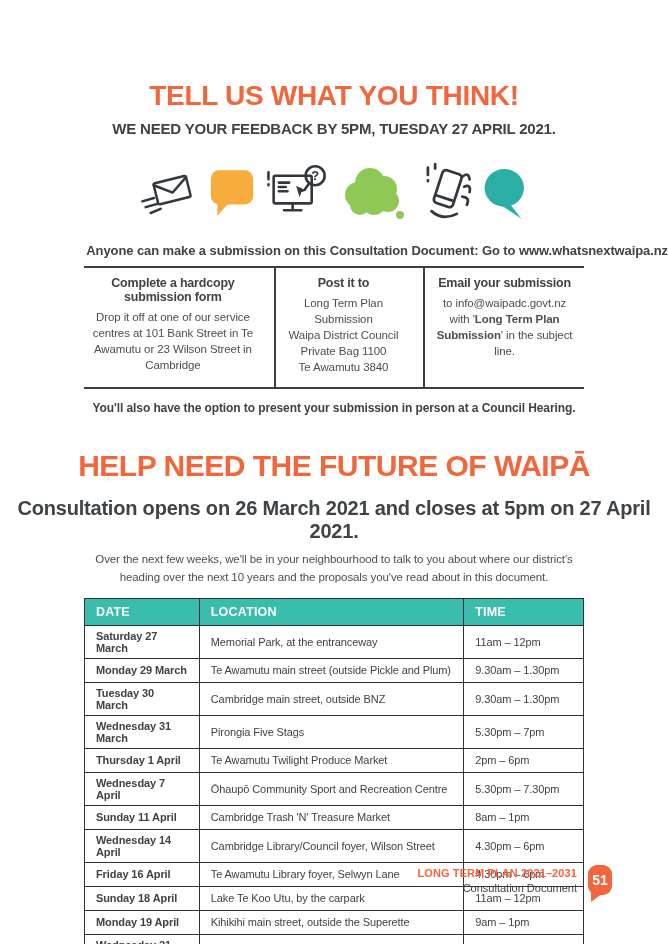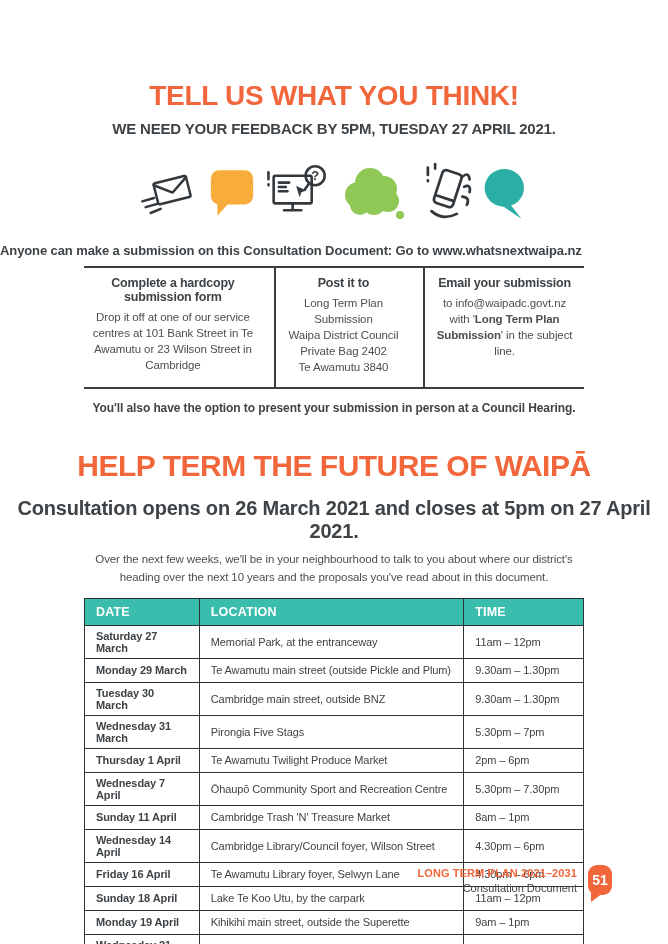--- a/index.html
+++ b/index.html
@@ -10,21 +10,21 @@
   .title{
     margin:80px 0 1px;text-align:center;color:#f2663b;font-size:28px;font-weight:bold;
     letter-spacing:-0.3px;
   }
   .subtitle{
     text-align:center;font-weight:bold;font-size:15px;color:#3e4347;margin-top:8px;
     letter-spacing:-0.2px;
   }
   .icons{display:flex;justify-content:center;align-items:center;gap:7px;margin-top:20px;height:72px;}
   .icons .ic{display:flex;align-items:center;justify-content:center;}
-  .submission-line{text-align:left;font-weight:bold;font-size:13px;margin-top:14px;letter-spacing:-0.1px;}
+  .submission-line{text-align:right;font-weight:bold;font-size:13px;margin-top:14px;letter-spacing:-0.1px;}
   .submission-line a{color:inherit;text-decoration:none;}
 
   .options{
     width:500px;margin:8px auto 0;display:flex;
     border-top:2px solid #3a3f44;border-bottom:2px solid #3a3f44;gap:12px;
   }
   .option{text-align:center;padding:8px 8px 12px;box-sizing:border-box;}
   .option+.option{border-left:2px solid #3a3f44;}
   .opt-1{width:37.4%;}
   .opt-2{width:28.8%;}
@@ -153,35 +153,35 @@
   <div class="options">
     <div class="option opt-1">
       <div class="option-heading">Complete a hardcopy submission form</div>
       <div class="option-body">Drop it off at one of our service centres at 101 Bank Street in Te Awamutu or 23 Wilson Street in Cambridge</div>
     </div>
     <div class="option opt-2">
       <div class="option-heading">Post it to</div>
       <div class="option-body">
         <div>Long Term Plan Submission</div>
         <div>Waipa District Council</div>
-        <div>Private Bag 2402</div>
+        <div>Private Bag 1100</div>
         <div>Te Awamutu 3840</div>
       </div>
     </div>
     <div class="option opt-3">
       <div class="option-heading">Email your submission</div>
       <div class="option-body">
         <span>to </span><a href="#">info@waipadc.govt.nz</a><span> with '</span><span class="bold">Long Term Plan Submission</span><span>' in the subject line.</span>
       </div>
     </div>
   </div>
 
   <div class="hearing-note">You'll also have the option to present your submission in person at a Council Hearing.</div>
 
-  <h2 class="help-heading">HELP TERM THE FUTURE OF WAIPĀ</h2>
+  <h2 class="help-heading">HELP NEED THE FUTURE OF WAIPĀ</h2>
   <div class="help-sub">Consultation opens on 26 March 2021 and closes at 5pm on 27 April 2021.</div>
   <div class="help-para">Over the next few weeks, we'll be in your neighbourhood to talk to you about where our district's heading over the next 10 years and the proposals you've read about in this document.</div>
 
   <table class="schedule">
     <thead>
       <tr>
         <th>DATE</th>
         <th>LOCATION</th>
         <th>TIME</th>
       </tr>

